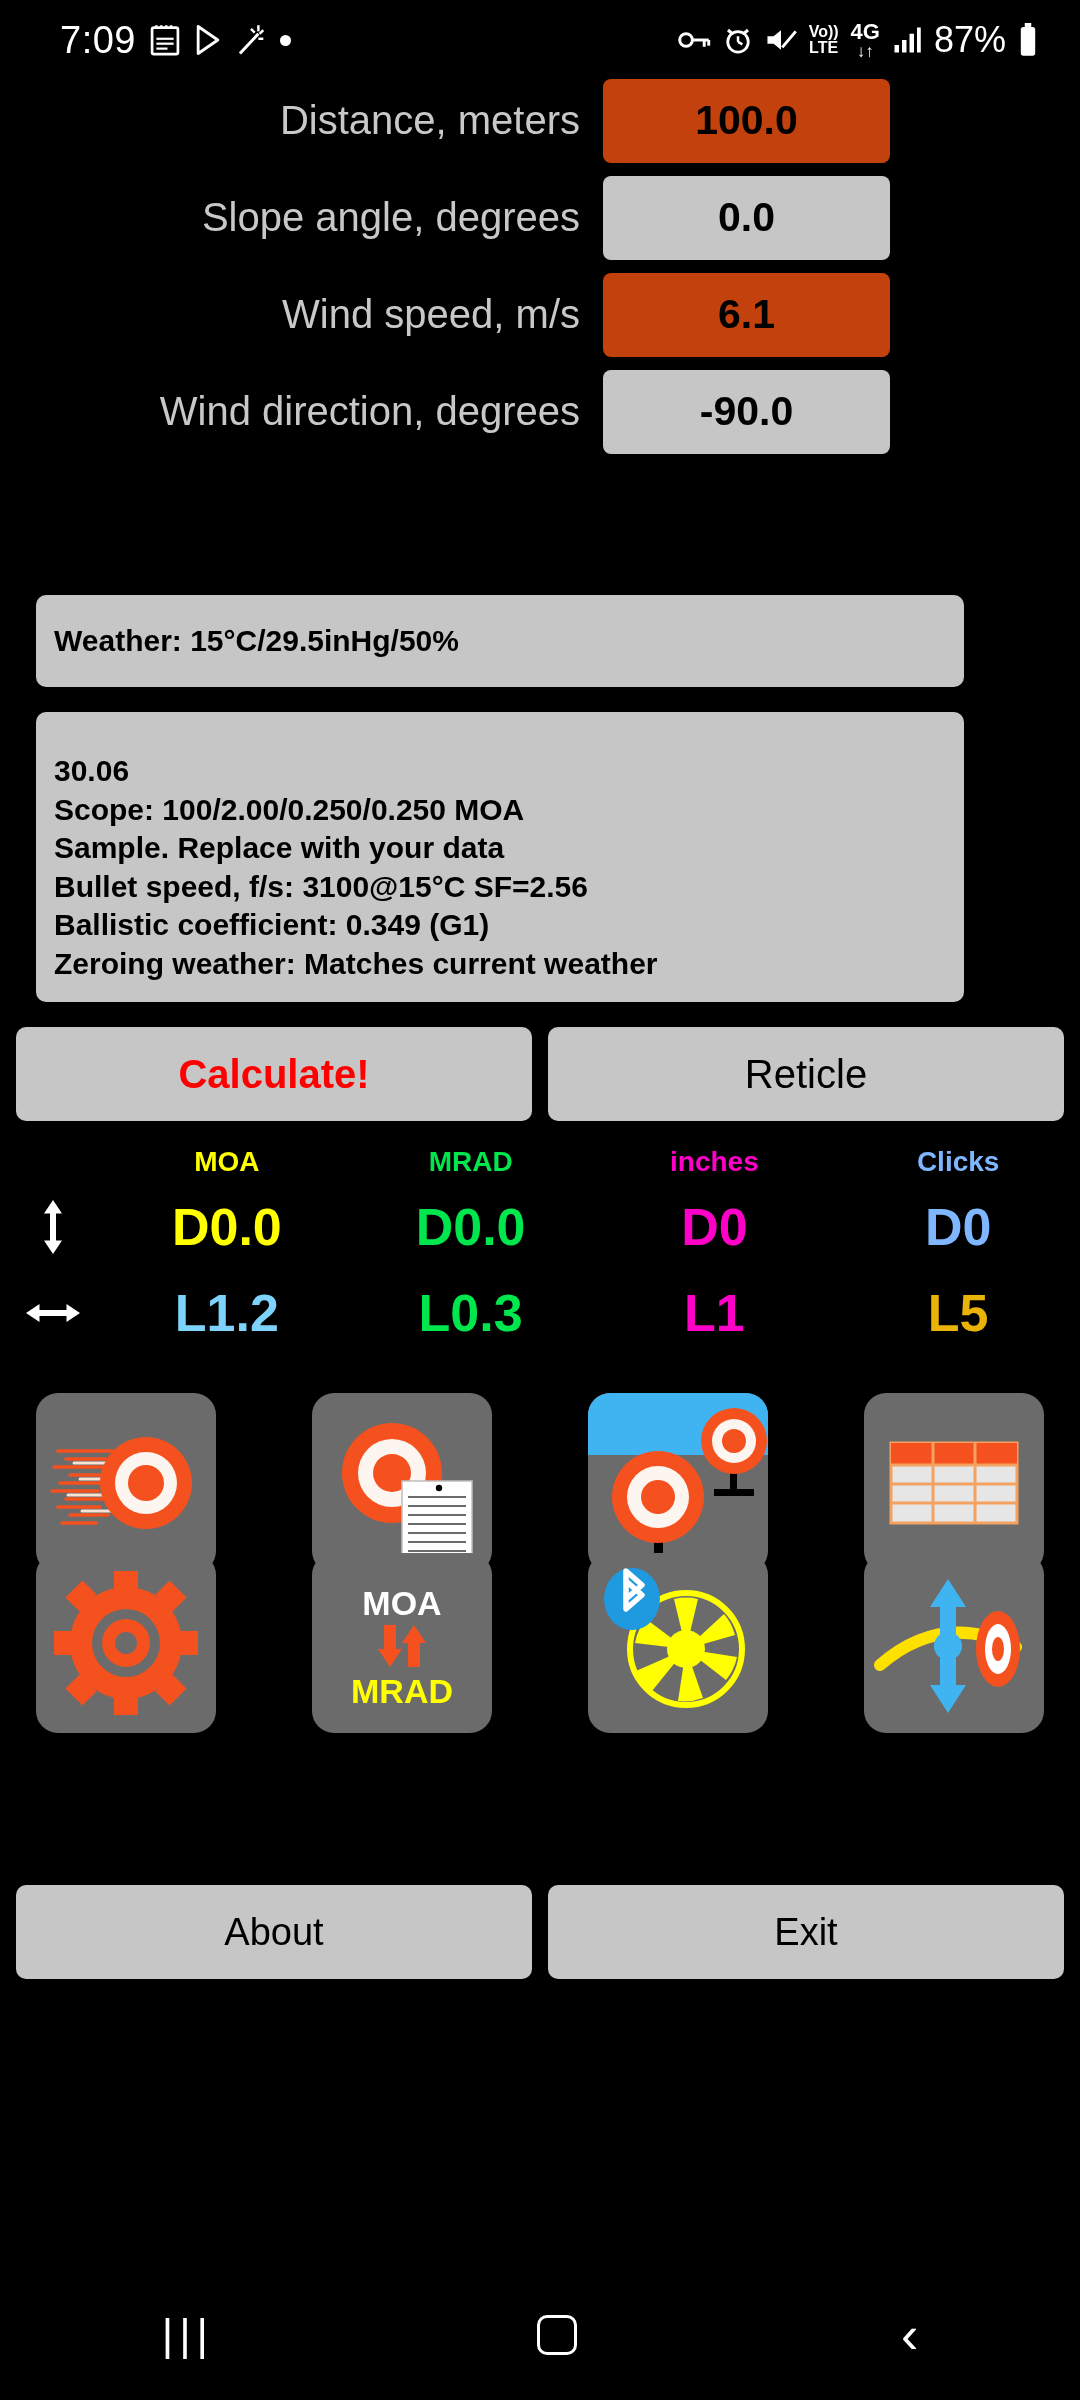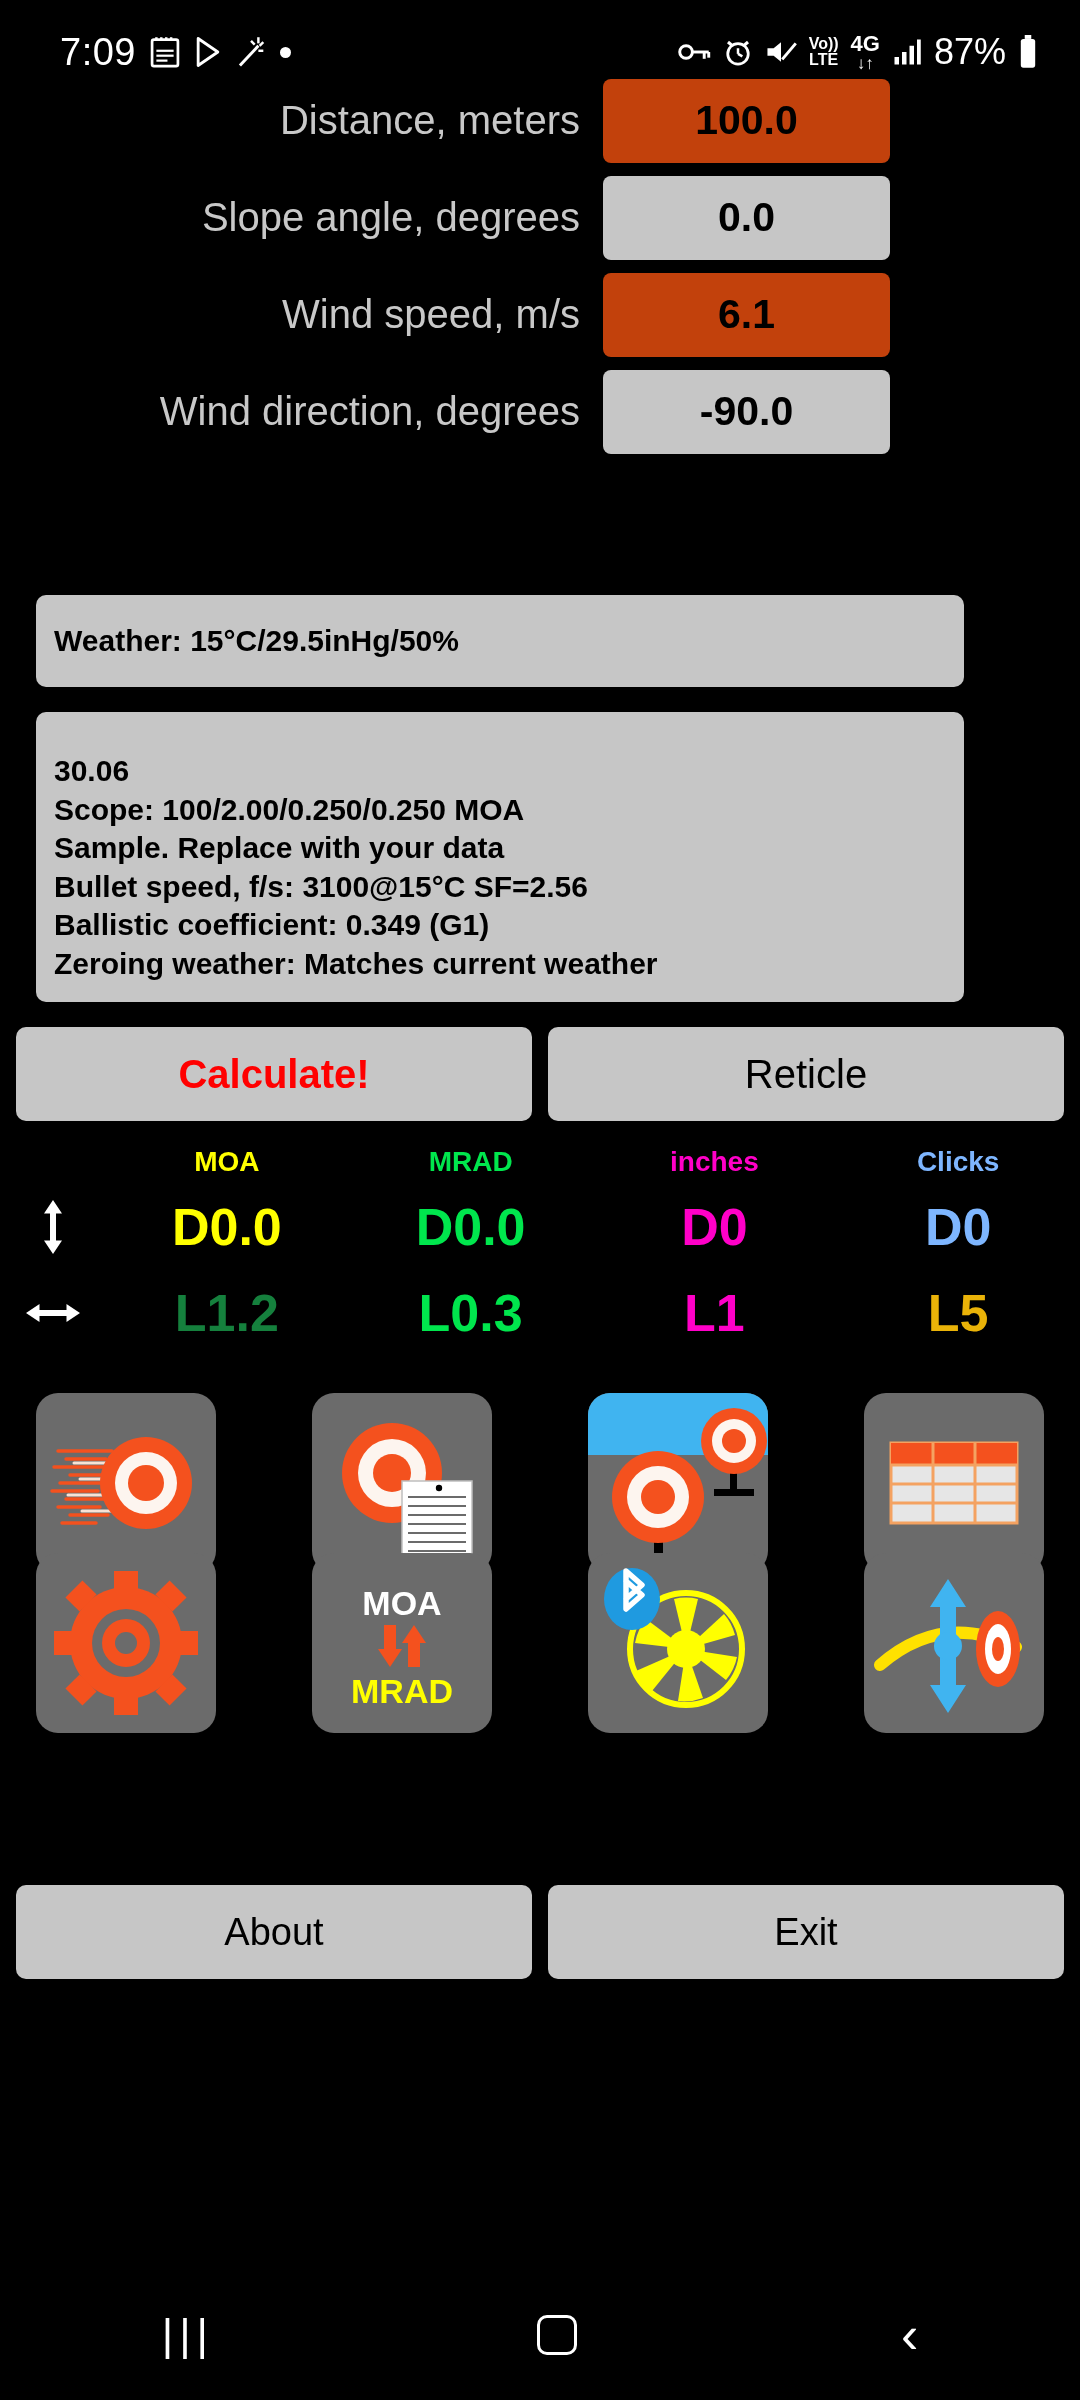--- a/index.html
+++ b/index.html
@@ -4,21 +4,21 @@
 <style>
   * { margin:0; padding:0; box-sizing:border-box; }
   html,body {
     width:1080px; height:2400px;
     background:#000; overflow:hidden;
     font-family:"Liberation Sans", sans-serif;
   }
 
   
   .statusbar{
-    position:absolute; top:16px; left:0; width:1080px; height:72px;
+    position:absolute; top:4px; left:0; width:1080px; height:72px;
     display:flex; align-items:center; color:#fff;
   }
   .sb-left{ display:flex; align-items:center; gap:14px; margin-left:60px; }
   .sb-right{ display:flex; align-items:center; gap:12px; margin-left:auto; margin-right:42px; }
   .sb-time{ font-size:38px; letter-spacing:.5px; }
   .sb-ico{ display:block; }
   .sb-batt-txt{ font-size:36px; letter-spacing:0px; }
   .dot-ico{ width:11px;height:11px;border-radius:50%;background:#fff;display:block; }
   .volte{ display:flex; flex-direction:column; align-items:center; line-height:1; }
   .volte span{ font-size:16px; font-weight:bold; }
@@ -230,21 +230,21 @@
     <div class="rcell" id="r0c2" style="color: rgb(255, 0, 200);">D0</div>
     <div class="rcell" id="r0c3" style="color: rgb(126, 182, 255);">D0</div>
   </div>
 
   <div class="rrow val">
     <div class="rarrow">
       <svg width="54" height="30" viewBox="0 0 36 20">
         <path d="M0 10 L9 4 L9 8 L27 8 L27 4 L36 10 L27 16 L27 12 L9 12 L9 16 Z" fill="#fff"></path>
       </svg>
     </div>
-    <div class="rcell" id="r1c0" style="color: #15803d;">L1.2</div>
+    <div class="rcell" id="r1c0" style="color: #7dd3fc;">L1.2</div>
     <div class="rcell" id="r1c1" style="color: rgb(0, 230, 77);">L0.3</div>
     <div class="rcell" id="r1c2" style="color: rgb(255, 0, 200);">L1</div>
     <div class="rcell" id="r1c3" style="color: #eab308;">L5</div>
   </div>
 
 </div>
 
 <div class="icongrid" id="icon-row-1">
   <div class="irow">
 

